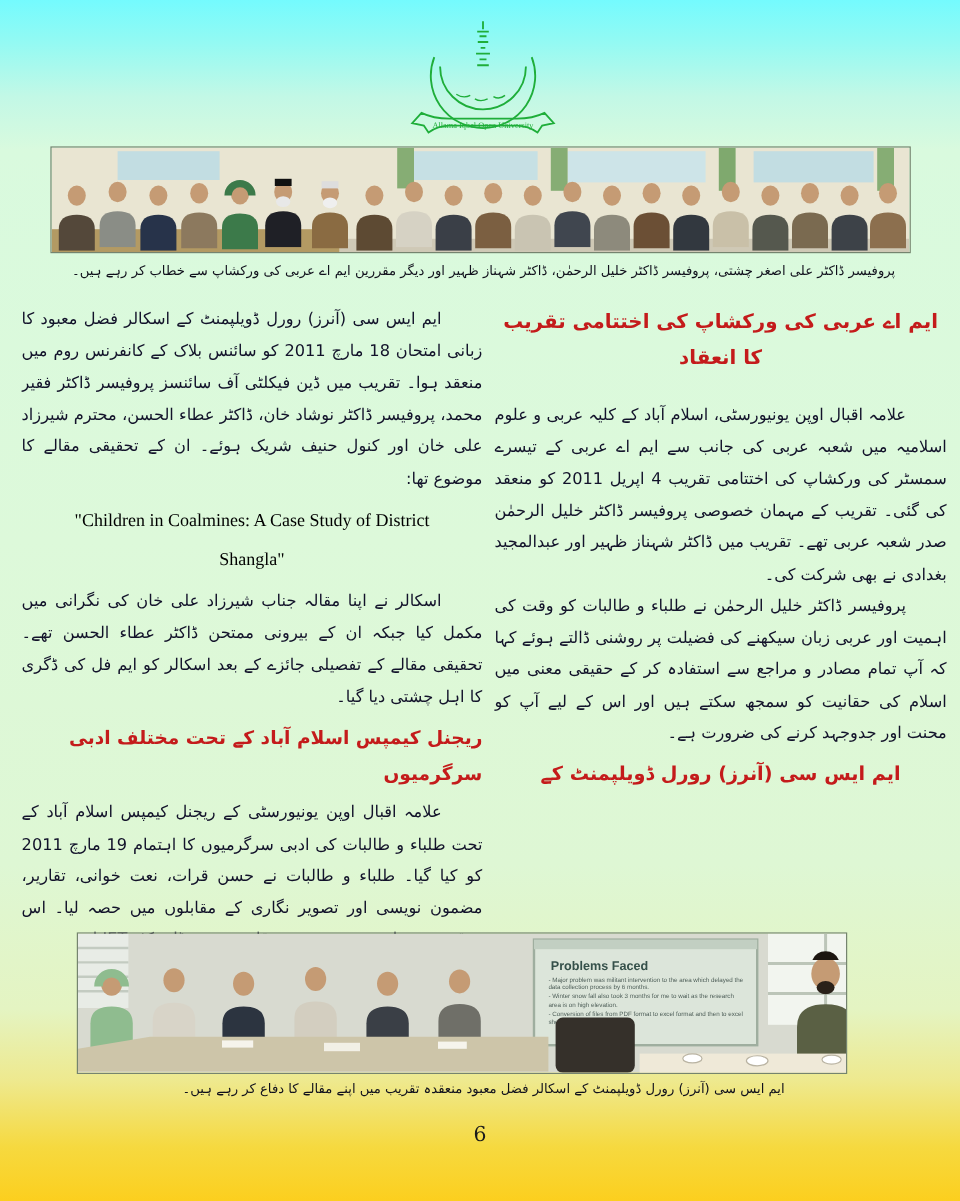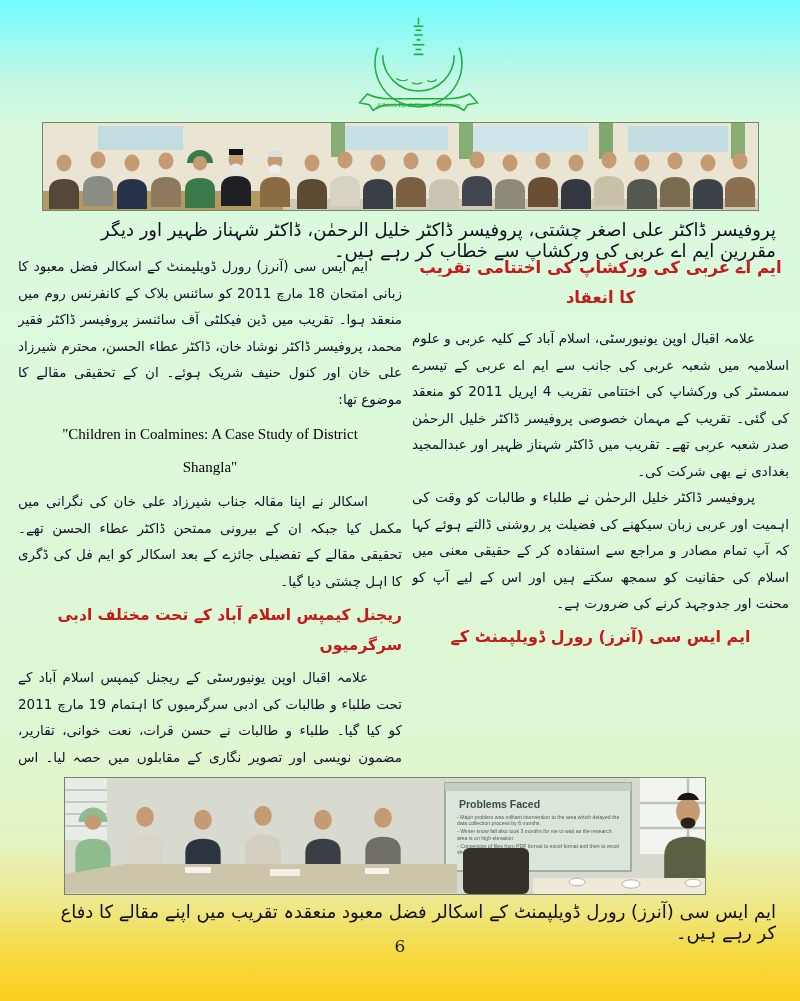--- a/index.html
+++ b/index.html
@@ -4,43 +4,43 @@
 <style>
   html,body { margin:0; padding:0; background:#888; }
   .page {
     position:relative; width:800px; height:1001px; margin:0 auto; overflow:hidden;
     background:linear-gradient(180deg,
       #74fbfe 0%, #93faf3 3.5%, #c2f8e6 8%, #d9fade 12.5%,
       #ddf9da 45%, #def7d4 72%, #e4f4c2 84%, #eee98e 90%,
       #f6d93f 95.5%, #fccf1e 100%);
     font-family:"DejaVu Sans", sans-serif;
   }
-  .logo-wrap { position:absolute; top:14px; left:346px; width:145px; height:102px; }
+  .logo-wrap { position:absolute; top:14px; left:330px; width:145px; height:102px; }
   .photo { position:absolute; border:1px solid #75846f; box-sizing:border-box; overflow:hidden; }
   .top-photo { left:42px; top:122px; width:717px; height:89px; }
   .bottom-photo { left:64px; top:777px; width:642px; height:118px; }
   .caption {
-    position:absolute; left:56px; width:720px; text-align:right; direction:rtl;
-    font-size:18px; color:#10101c; font-family:"DejaVu Sans", sans-serif;
+    position:absolute; left:43px; width:720px; text-align:center; direction:rtl;
+    font-size:11px; color:#10101c; font-family:"DejaVu Sans", sans-serif;
   }
   .caption-top { top:219px; }
   .caption-bottom { top:901px; }
   .col {
     position:absolute; top:253px; height:527px; overflow:hidden;
     direction:rtl; text-align:justify; color:#12122a;
     font-size:13.5px; line-height:26.5px;
   }
   .col-left  { left:18px;  width:384px; }
   .col-right { left:412px; width:377px; }
   .col p { margin:0; text-indent:34px; }
   .red-head {
     color:#c41b1b; font-weight:bold; text-align:center; text-indent:0;
     direction:rtl; line-height:30px;
   }
-  .main-head { font-size:16.5px; margin:0 0 12px 0; }
+  .main-head { font-size:16.5px; margin:0 0 20px 0; }
   .mid-head  { font-size:15.5px; margin:6px 0 4px 0;text-align:right; }
   .sub-head  { font-size:16px; margin-top:4px; line-height:32px; }
   .eng-title {
     font-family:"Liberation Serif", serif; font-size:15px; color:#000;
     direction:ltr; text-align:center; text-indent:0; line-height:33px;
     margin:6px 0 4px 0;
   }
   .page-number {
     position:absolute; top:936px; left:0; width:800px; text-align:center;
     font-family:"DejaVu Serif", serif; font-size:17px; color:#1a1a1a;

